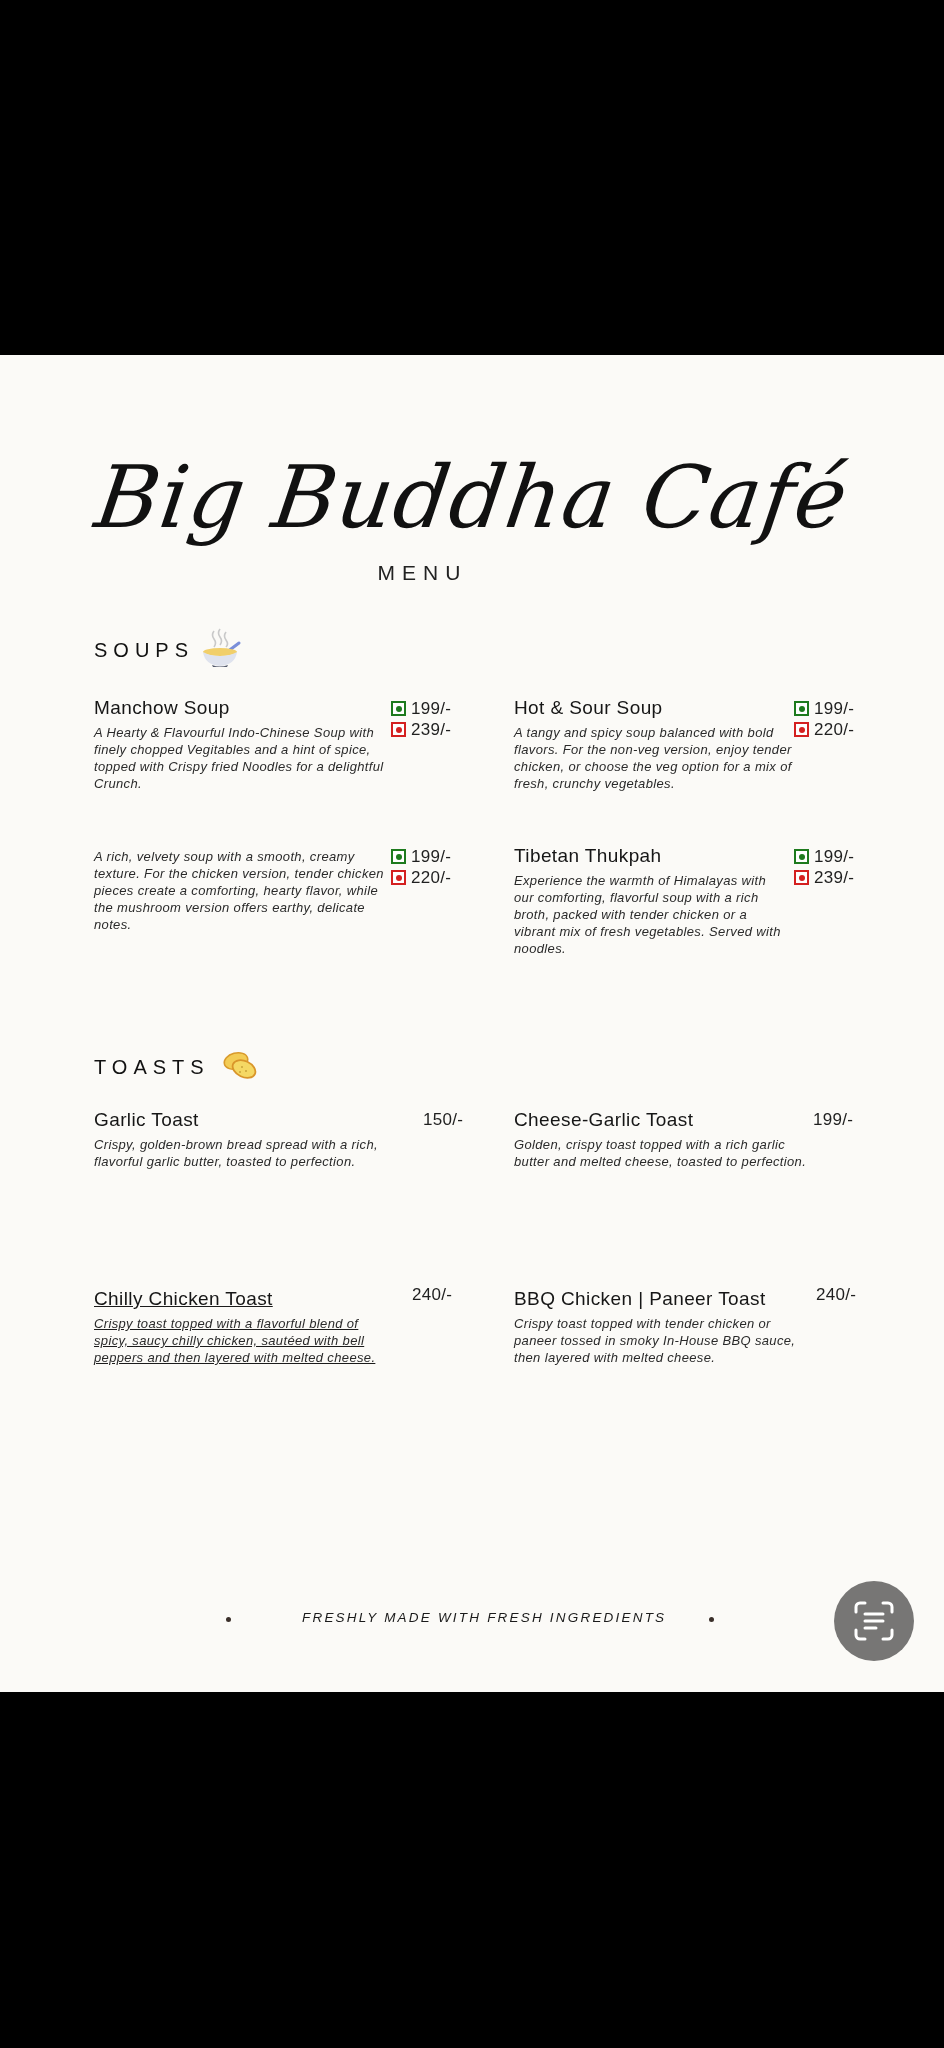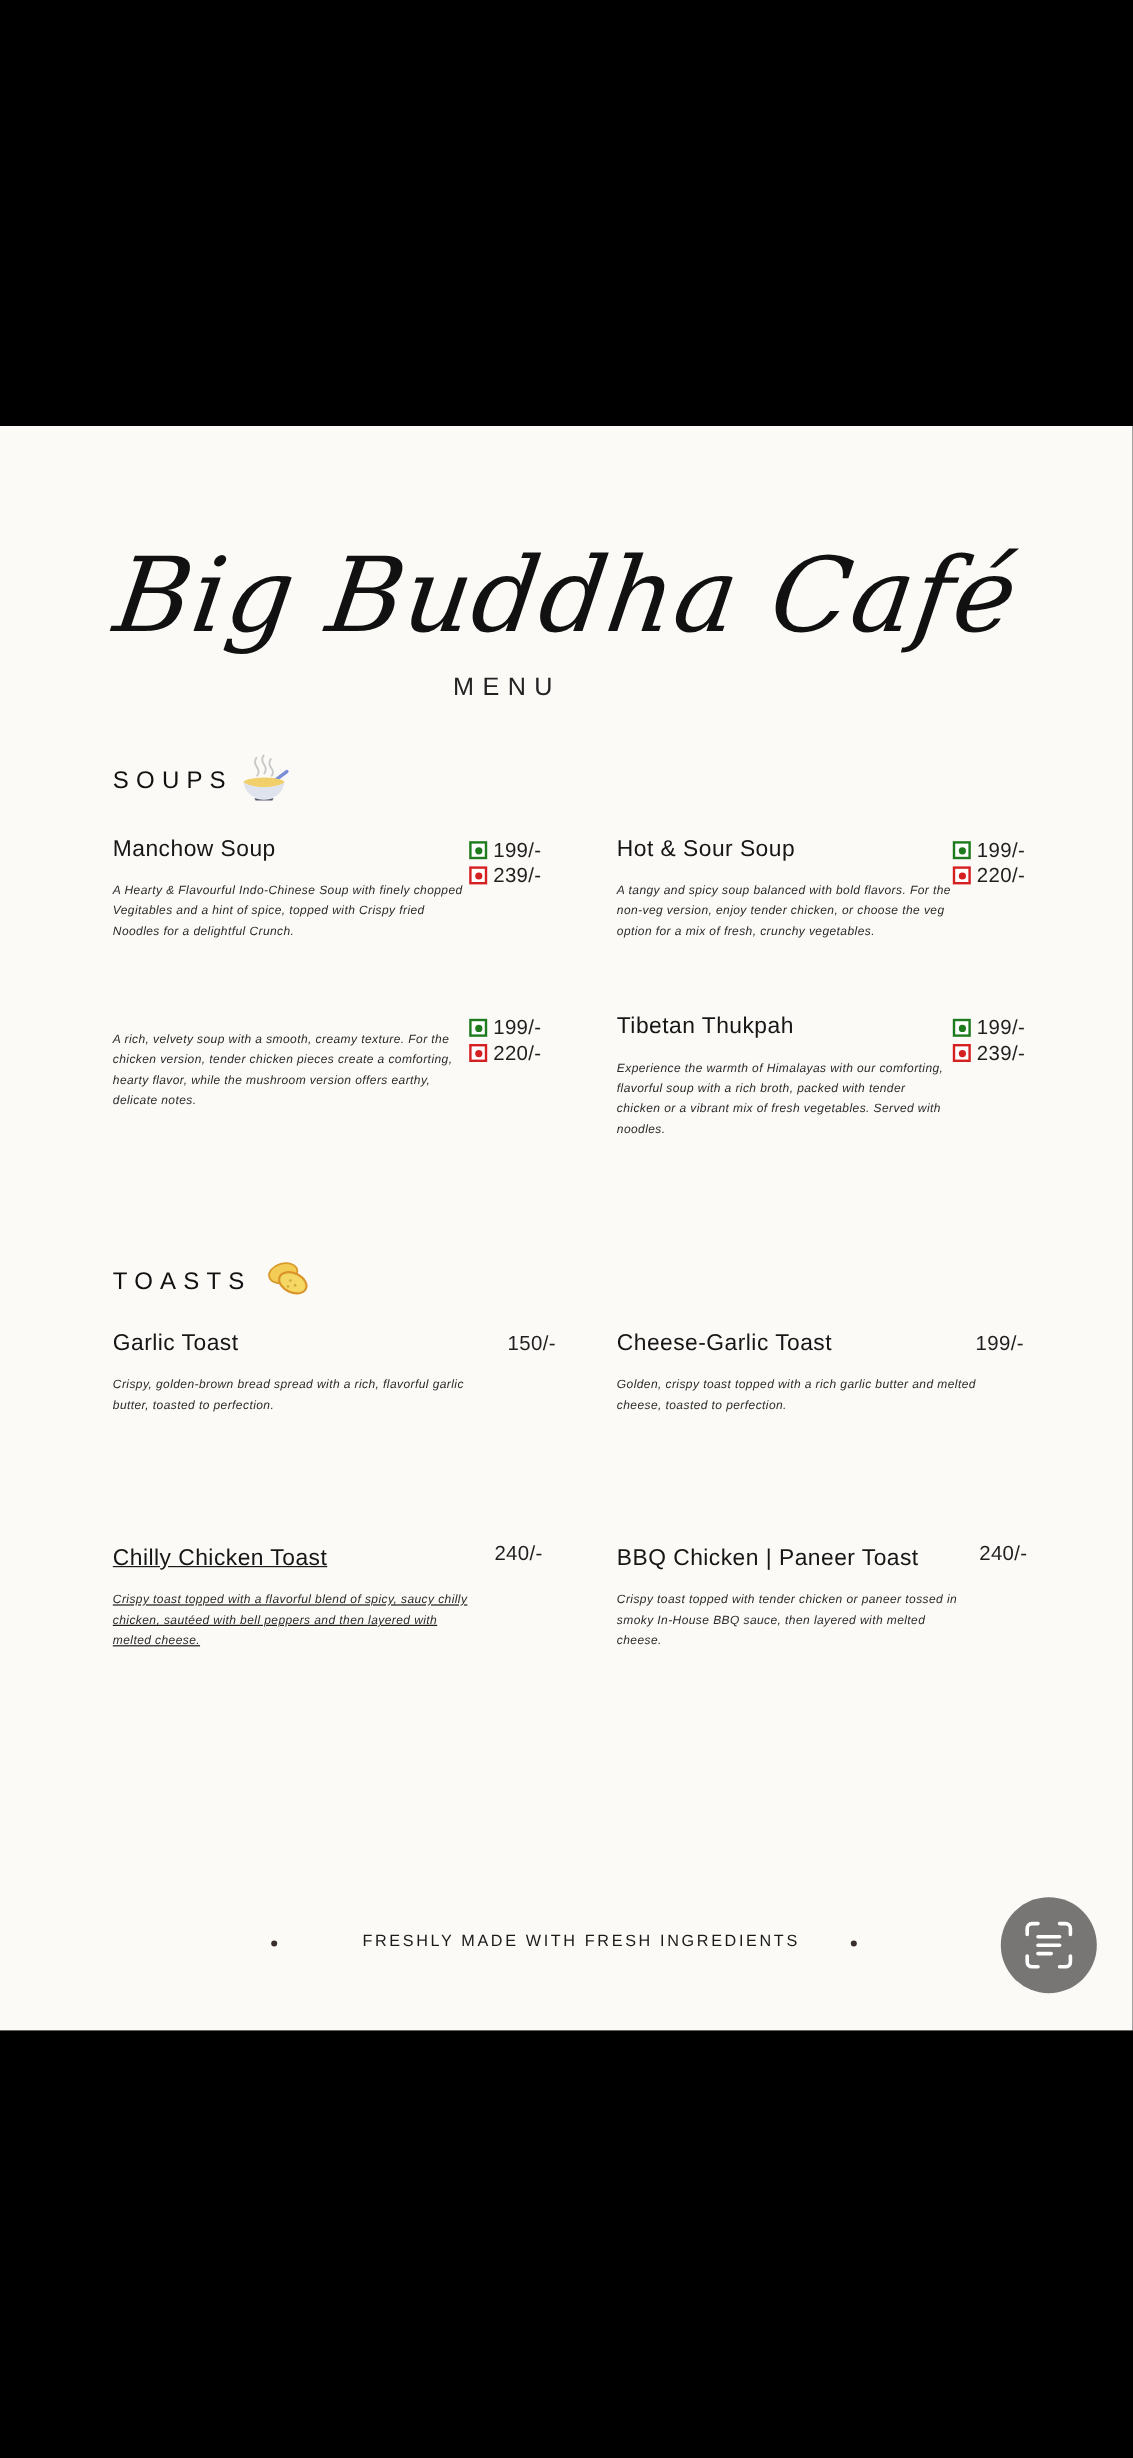--- a/index.html
+++ b/index.html
@@ -24,35 +24,35 @@
     font-size: 21px; letter-spacing: 7px; color: #222;
   }
   .section-title {
     position: absolute; left: 94px; display: flex; align-items: center;
     font-size: 20px; letter-spacing: 6px; color: #111;
   }
   .section-title .emoji-icon { margin-left: 6px; }
   .item { position: absolute; width: 380px; }
   .item-name { font-size: 19px; letter-spacing: 0.4px; color: #161616; line-height: 24px; white-space: nowrap; }
   .item-desc {
-    margin-top: 14px; font-size: 10px; font-style: italic; color: #2a2a2a;
+    margin-top: 4px; font-size: 13px; font-style: italic; color: #2a2a2a;
     line-height: 17px; letter-spacing: 0.35px; width: 300px;
   }
   .prices { position: absolute; top: 2px; width: 80px; }
   .price-row { display: flex; align-items: center; height: 21px; font-size: 17px; color: #1f1f1f; letter-spacing: 0.3px; }
   .diet-box {
     width: 15px; height: 15px; border: 2px solid; margin-right: 5px;
     display: flex; align-items: center; justify-content: center; background: #fff;
   }
   .diet-box .dot { width: 6px; height: 6px; border-radius: 50%; }
   .veg { border-color: #1d7a1d; } .veg .dot { background: #1d7a1d; }
   .nonveg { border-color: #d42020; } .nonveg .dot { background: #d42020; }
   .single-price { position: absolute; font-size: 17px; color: #1f1f1f; letter-spacing: 0.3px; }
   .footer {
-    position: absolute; left: 0; width: 830px; top: 1255px; height: 20px;
+    position: absolute; left: 0; width: 830px; top: 1255px; height: 20px; font-style: italic;
   }
   .footer-text {
     position: absolute; left: 302px; top: 0; font-size: 13.5px; letter-spacing: 2.2px; color: #1b1b1b;
   }
   .bullet { position: absolute; width: 5px; height: 5px; border-radius: 50%; background: #3a2f2a; top: 7px; }
   .scan-fab {
     position: absolute; left: 834px; top: 1226px; width: 80px; height: 80px; border-radius: 50%;
     background: #777675; display: flex; align-items: center; justify-content: center; cursor: pointer;
   }
 </style>

